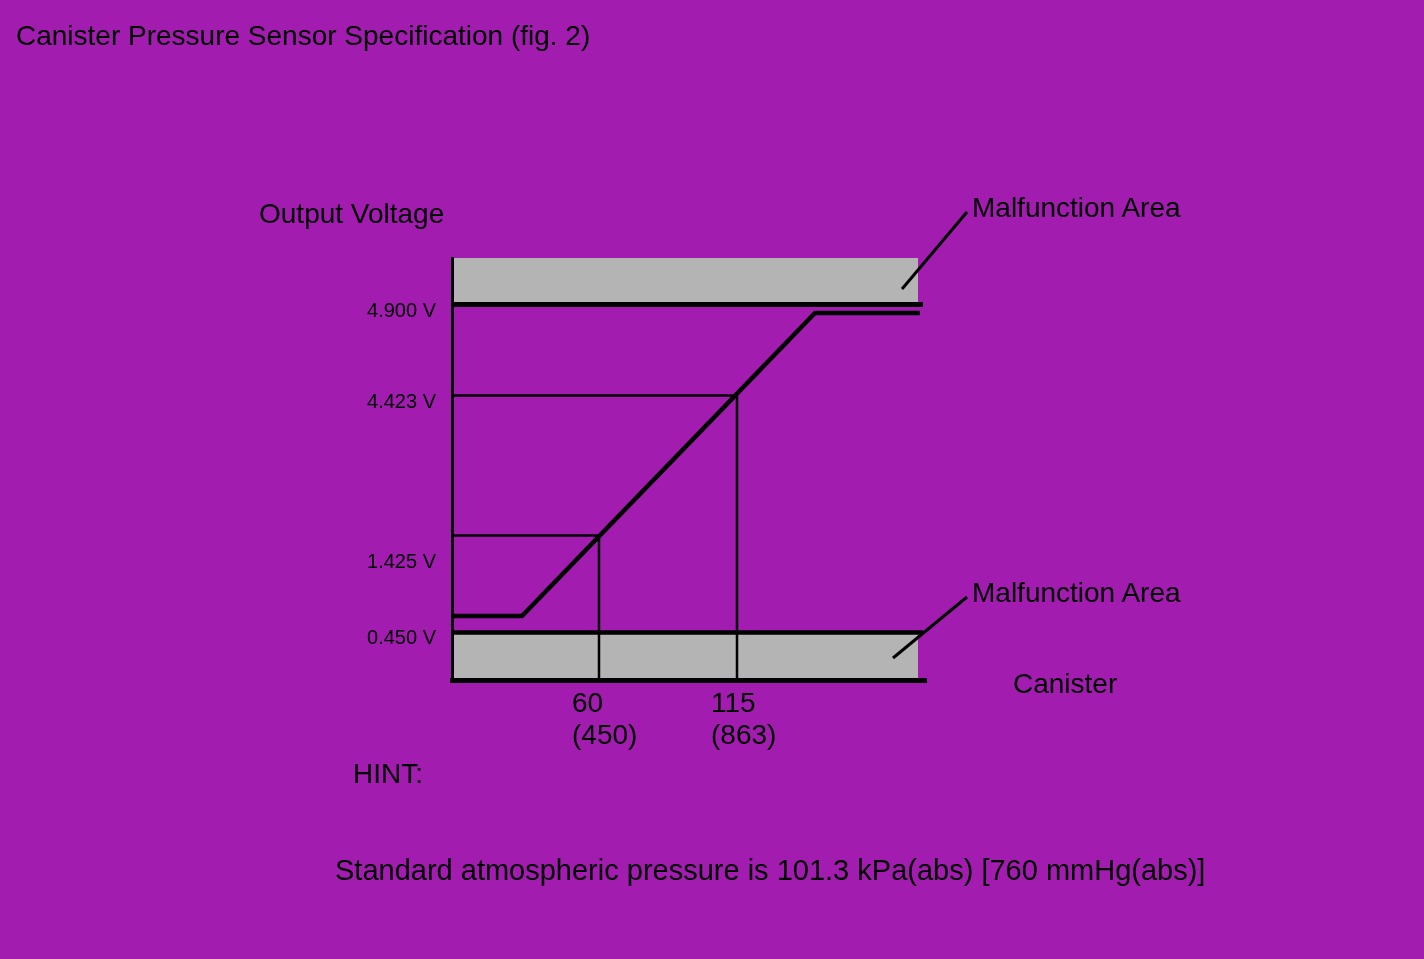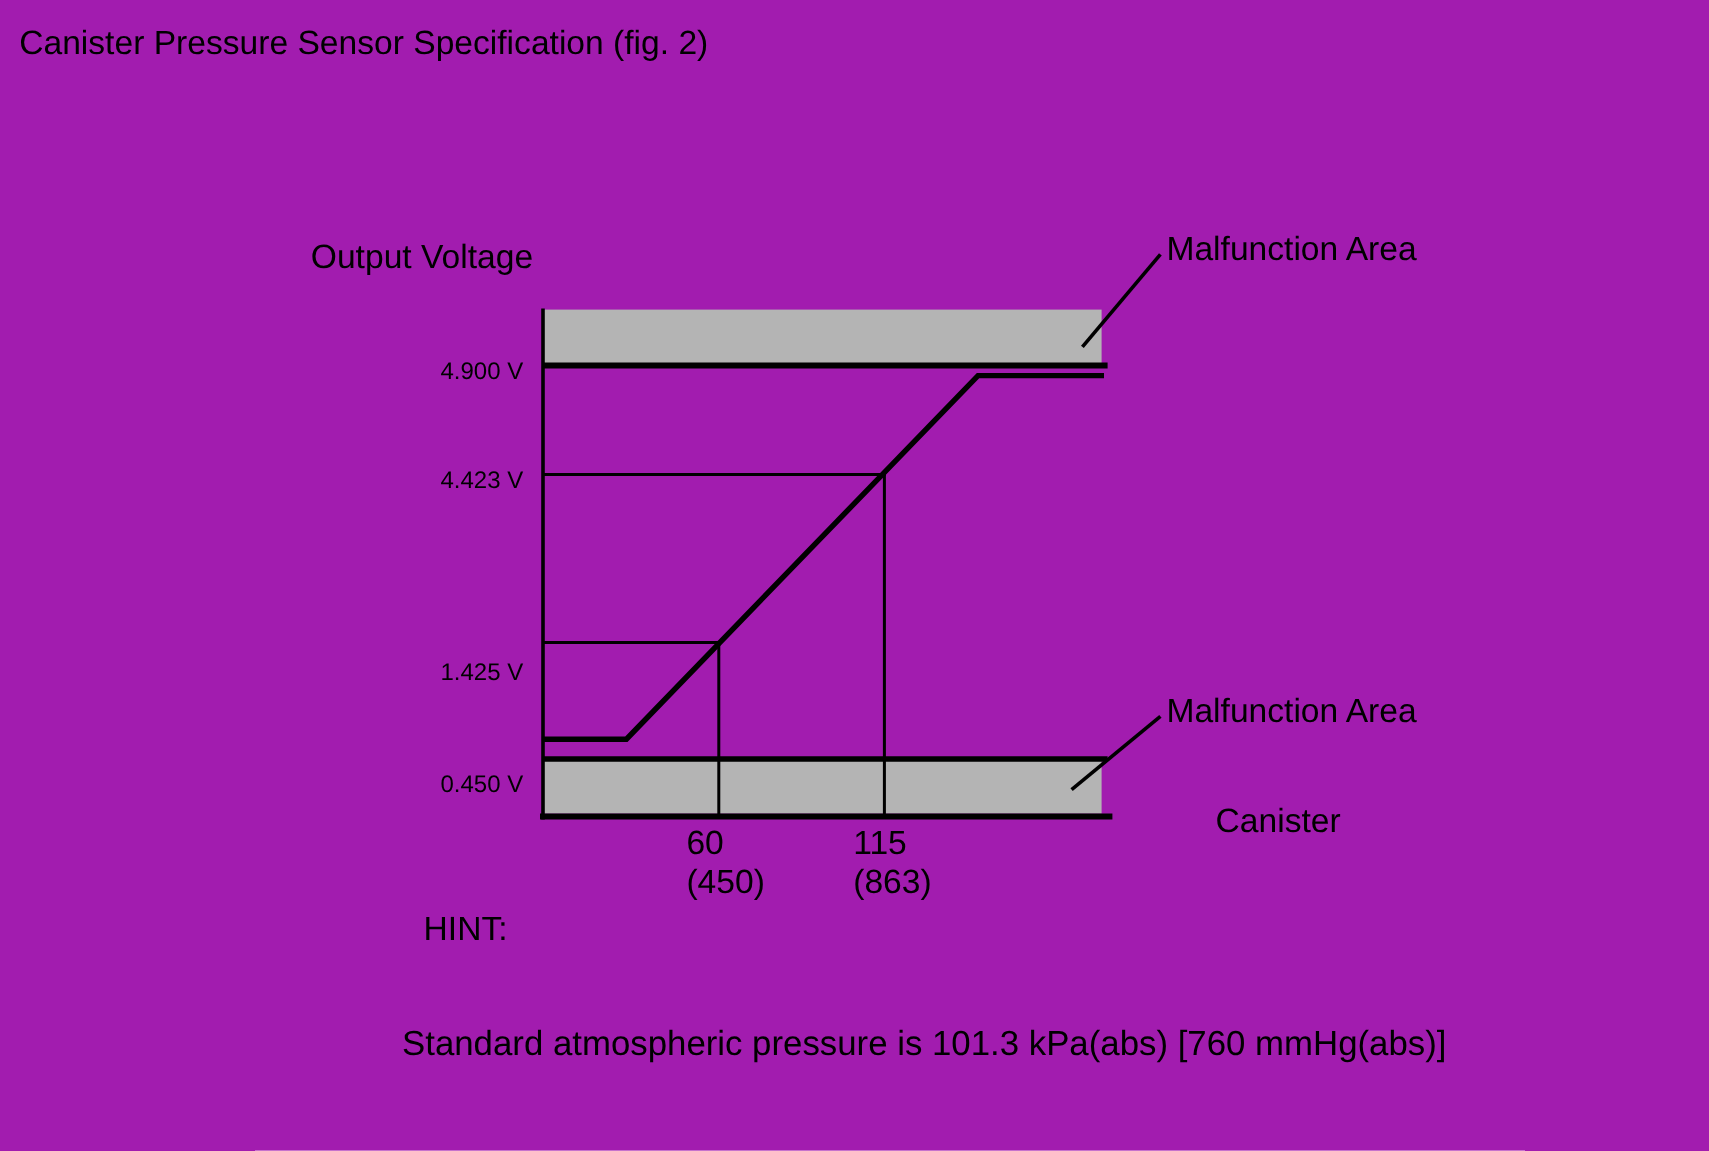--- a/index.html
+++ b/index.html
@@ -64,21 +64,21 @@
   </svg>
 
   <div class="label" style="left:16px; top:20px;">Canister Pressure Sensor Specification (fig. 2)</div>
 
   <div class="label" style="left:259px; top:198px;">Output Voltage</div>
   <div class="label" style="left:1013px; top:668px;">Canister</div>
 
   <div class="ytick" style="top:294px;">4.900 V</div>
   <div class="ytick" style="top:385px;">4.423 V</div>
   <div class="ytick" style="top:520px;margin-top:25px;">1.425 V</div>
-  <div class="ytick" style="top:621px;margin-top:17px;">0.450 V</div>
+  <div class="ytick" style="top:621px;">0.450 V</div>
 
   <div class="xtick" style="left:572px; top:687px;">
     <div>60</div>
     <div>(450)</div>
   </div>
   <div class="xtick" style="left:711px; top:687px;">
     <div>115</div>
     <div>(863)</div>
   </div>
 

